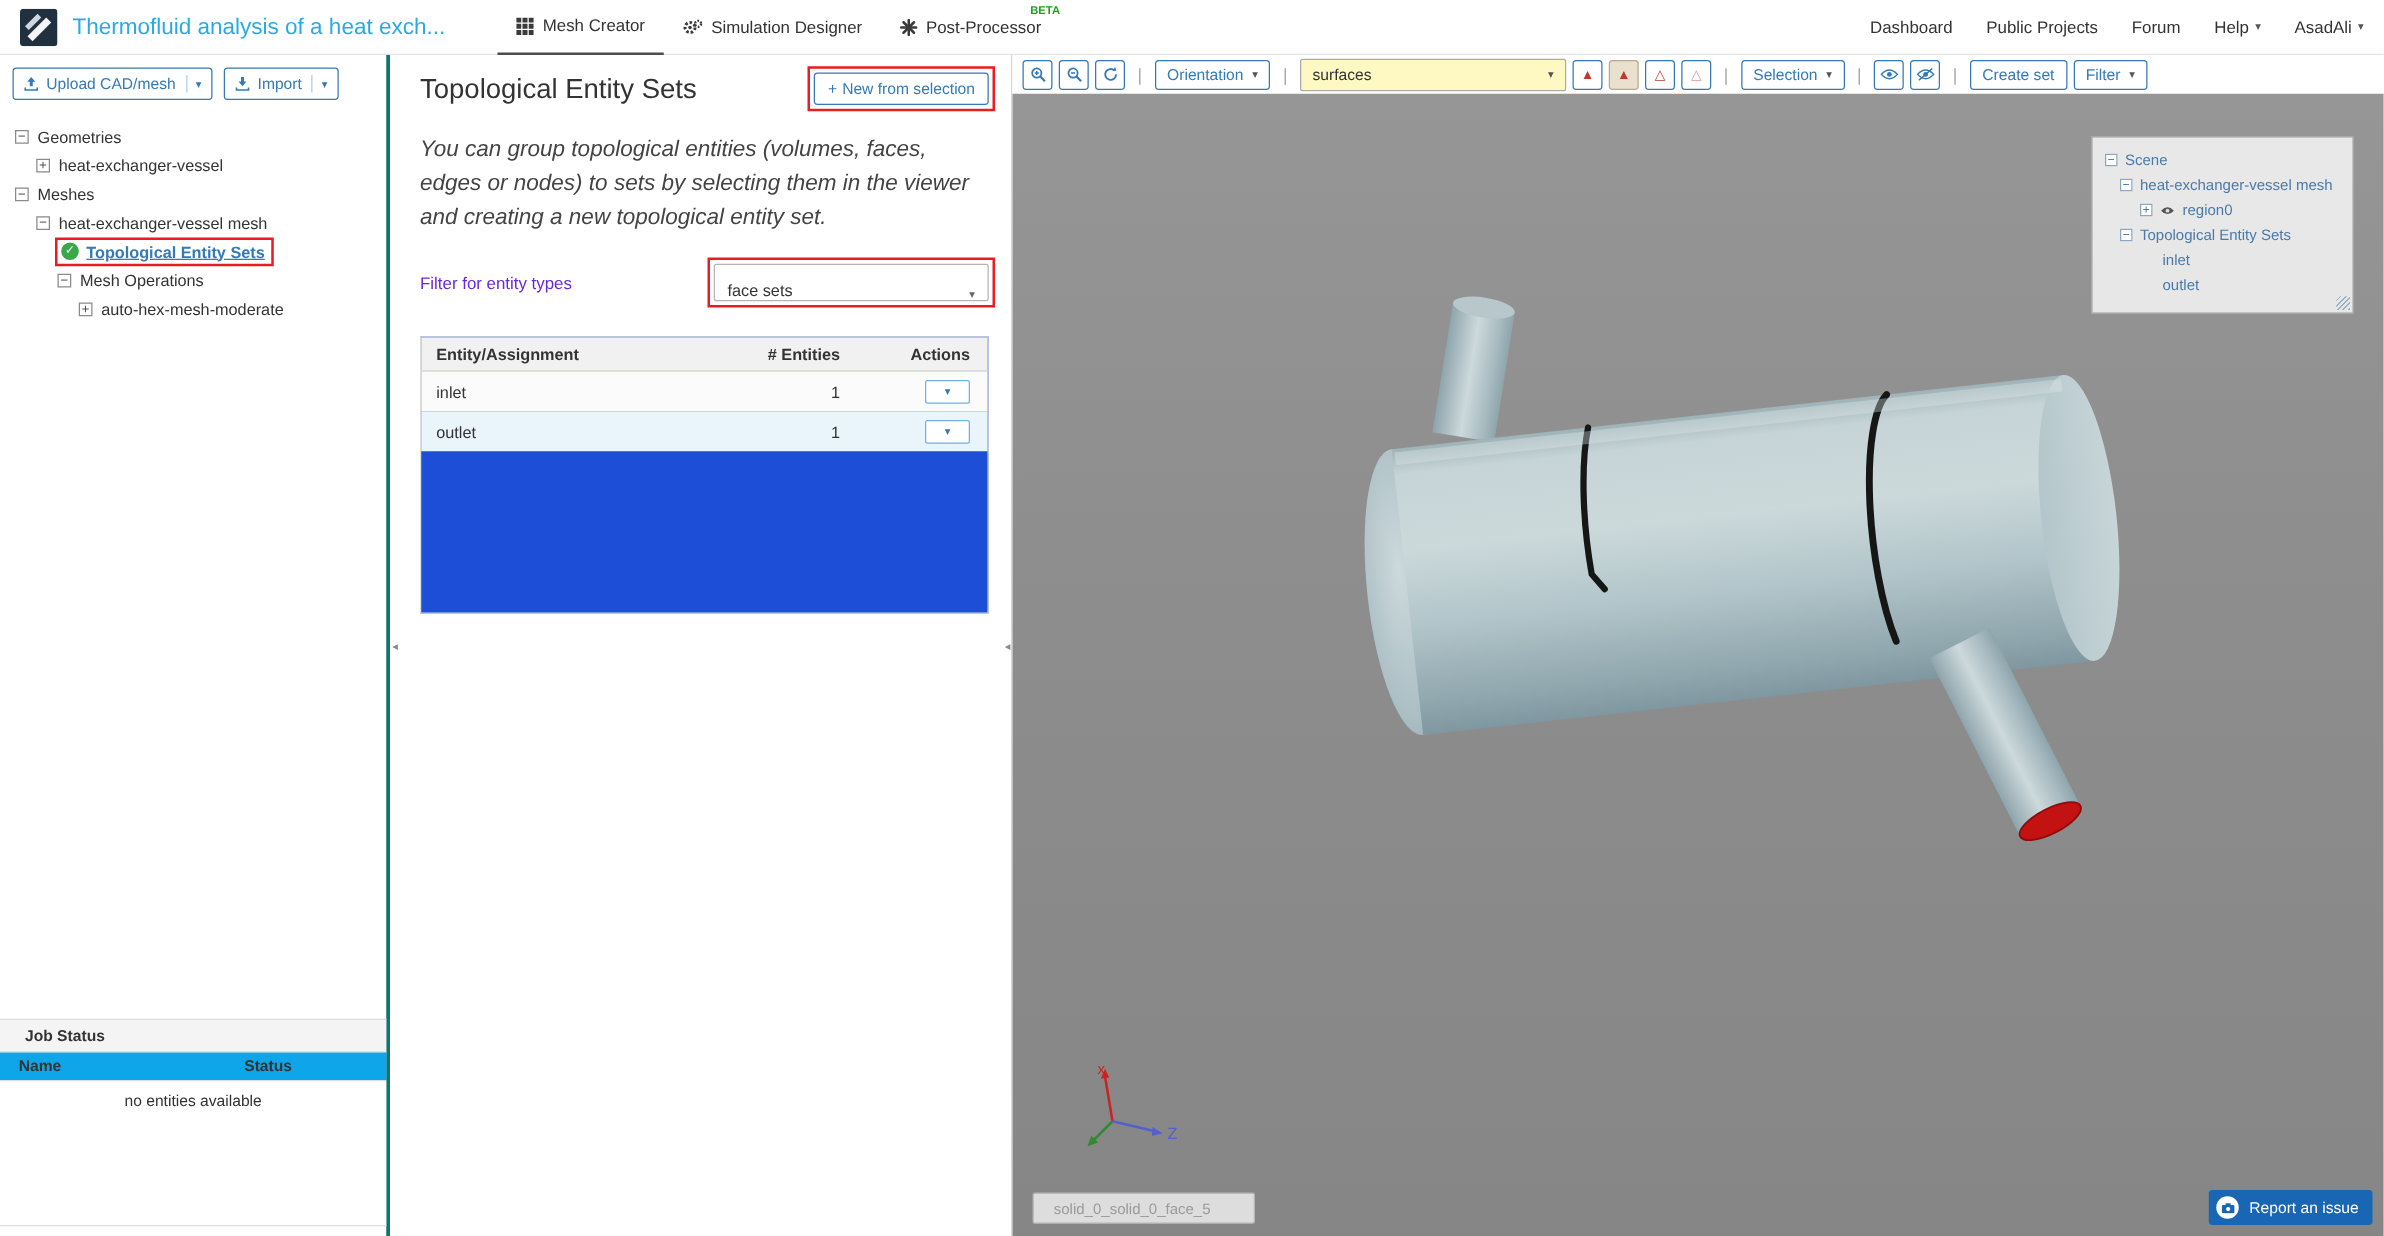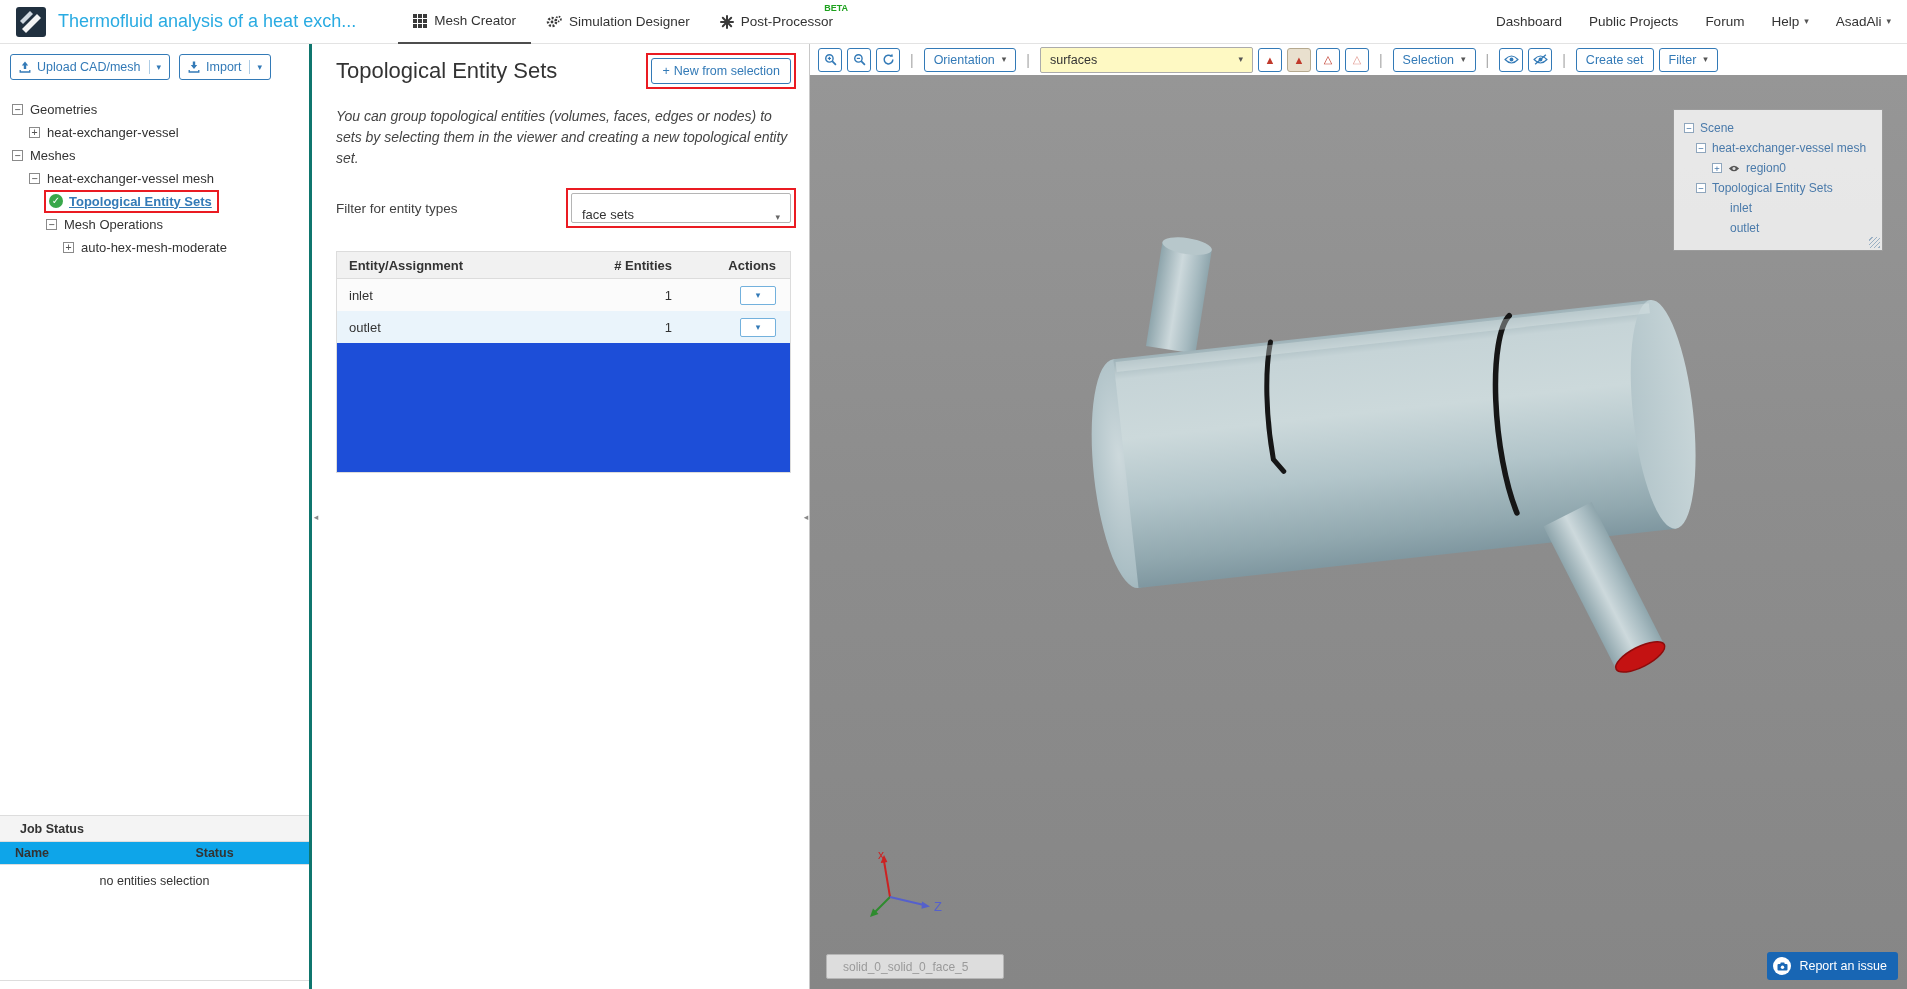--- a/index.html
+++ b/index.html
@@ -52,23 +52,23 @@
   .job-body{height:116px;border-bottom:1px solid #ddd;background:#fff;text-align:center;padding-top:9px;color:#333;}
 
   
   .panel{position:absolute;top:44px;left:320px;width:490px;bottom:0;background:#fff;
     border-right:1px solid #c8c8c8;padding:14px 18px 0 16px;}
   .panel-head{display:flex;justify-content:space-between;align-items:flex-start;}
   .panel-title{font-size:22px;font-weight:400;color:#333;}
   .annot-wrap{outline:2px solid #ea1b22;outline-offset:3px;}
   .btn-new{display:inline-flex;align-items:center;gap:4px;height:26px;border:1px solid #337ab7;
     border-radius:3px;background:#fff;color:#337ab7;font-size:12.5px;padding:0 10px;cursor:pointer;white-space:nowrap;}
-  .desc{margin-top:22px;font-size:14px;font-style:italic;color:#444;line-height:1.5;max-width:462px;}
+  .desc{margin-top:22px;font-size:18px;font-style:italic;color:#444;line-height:1.5;max-width:462px;}
   .filter-row{margin-top:24px;display:flex;align-items:center;justify-content:space-between;}
-  .filter-label{font-size:13.5px;color:#404040;}
+  .filter-label{font-size:13.5px;color:#6d28d9;}
   .select-box{width:220px;height:30px;border:1px solid #b5b5b5;border-radius:2px;background:#fff;
     display:flex;align-items:flex-end;justify-content:space-between;padding:0 10px;font-size:13px;color:#333;cursor:pointer;}
   .select-box .caret{color:#666;}
   .etable{margin-top:28px;border:1px solid #dcdcdc;height:222px;background:#1d4ed8;}
   .erow{display:flex;align-items:center;font-size:13px;}
   .ehead{background:#f1f1f1;border-bottom:1px solid #dcdcdc;height:27px;font-weight:bold;}
   .c1{flex:1;padding-left:12px;}
   .c2{width:125px;text-align:right;padding-right:26px;}
   .c3{width:92px;display:flex;justify-content:flex-end;padding-right:14px;text-align:right;}
   .rdata{height:32px;}
@@ -242,21 +242,21 @@
       <span>auto-hex-mesh-moderate</span>
     </div>
   </div>
 
   <div class="job-status">
     <div class="job-title">Job Status</div>
     <div class="job-cols">
       <span class="c-name">Name</span>
       <span class="c-status">Status</span>
     </div>
-    <div class="job-body">no entities selection</div>
+    <div class="job-body">no entities available</div>
   </div>
 </div>
 
 <div class="panel">
   <div class="panel-head">
     <div class="panel-title">Topological Entity Sets</div>
     <span class="annot-wrap">
       <button class="btn-new">
         <span>+</span>
         <span>New from selection</span>

